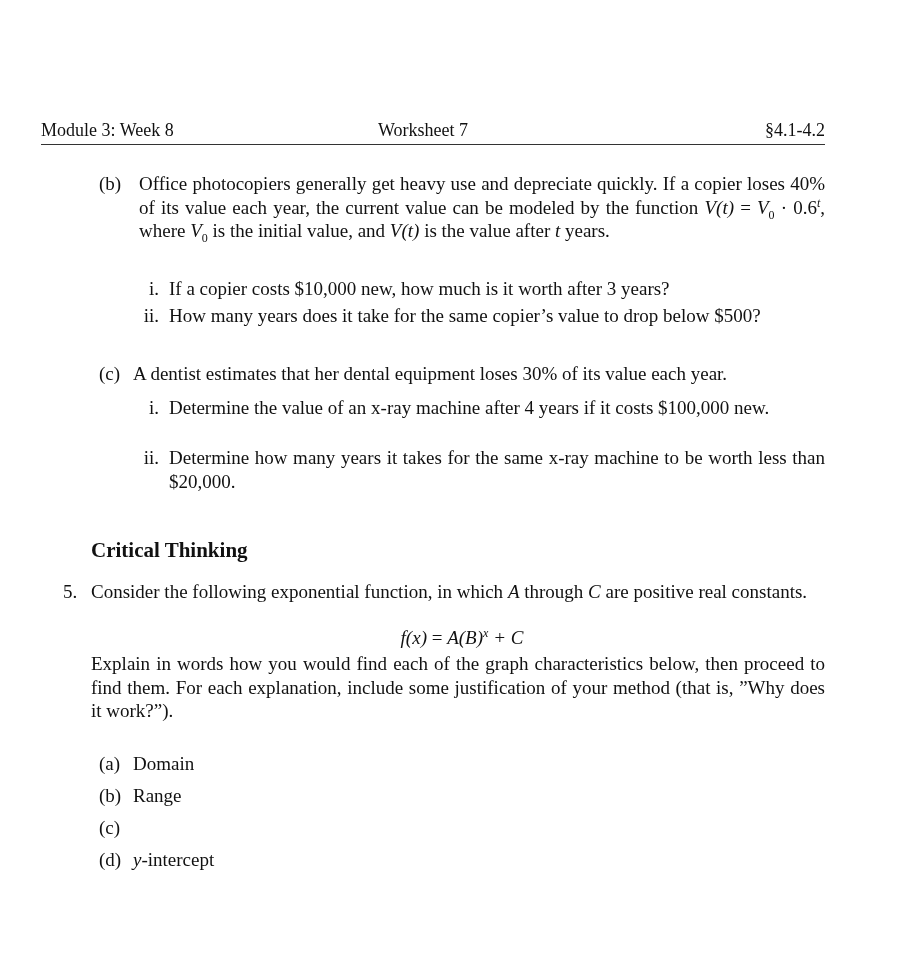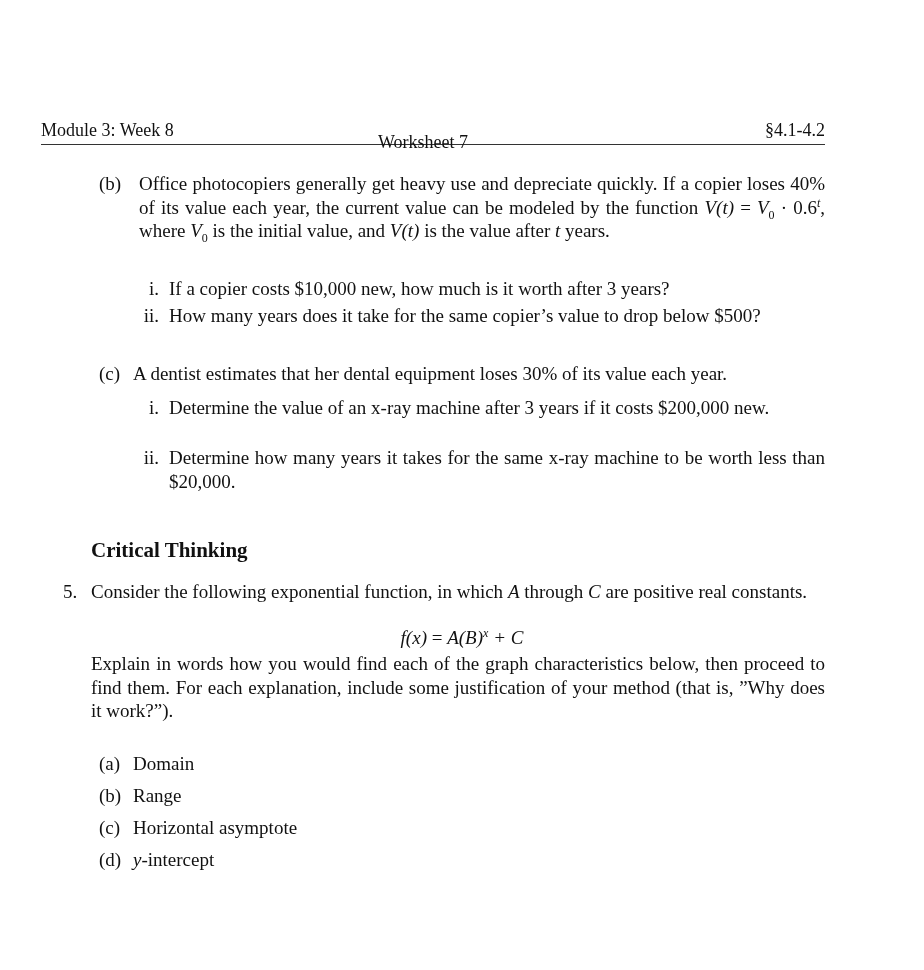--- a/index.html
+++ b/index.html
@@ -8,21 +8,21 @@
     font-family: "Liberation Serif", "DejaVu Serif", serif;
     color: #111111;
   }
   .header {
     position: absolute; left: 41px; top: 120px; width: 784px; height: 24px;
     border-bottom: 1.5px solid #333;
     font-size: 18px;
   }
   .header span { position: absolute; top: 0; }
   .h-left { left: 0; }
-  .h-center { left: 337px; margin-top: 12px; }
+  .h-center { left: 337px; }
   .h-right { right: 0; }
 
   .block { position: absolute; font-size: 19px; line-height: 23.5px; }
   .just { text-align: justify; text-align-last: left; }
   .lbl { position: absolute; }
   .it { font-style: italic; }
   sub, sup { font-size: 12px; line-height: 0; }
 
   #partb { left: 99px; top: 172px; width: 726px; }
   #partb .lbl { left: 0; top: 0; }
@@ -84,21 +84,21 @@
   <div class="body just">How many years does it take for the same copier’s value to drop below $500?</div>
 </div>
 
 <div class="block" id="partc">
   <span class="lbl">(c)</span>
   <div class="body">A dentist estimates that her dental equipment loses 30% of its value each year.</div>
 </div>
 
 <div class="block sub" id="c-i">
   <span class="lbl">i.</span>
-  <div class="body just">Determine the value of an x-ray machine after 3 years if it costs $200,000 new.</div>
+  <div class="body just">Determine the value of an x-ray machine after 4 years if it costs $100,000 new.</div>
 </div>
 <div class="block sub" id="c-ii">
   <span class="lbl">ii.</span>
   <div class="body just">Determine how many years it takes for the same x-ray machine to be worth less than $20,000.</div>
 </div>
 
 <div class="block" id="ct-heading">Critical Thinking</div>
 
 <div class="block" id="q5">
   <span class="lbl">5.</span>
@@ -114,18 +114,17 @@
 <div class="chars" id="ch-a">
   <span class="lbl">(a)</span>
   <div class="body">Domain</div>
 </div>
 <div class="chars" id="ch-b">
   <span class="lbl">(b)</span>
   <div class="body">Range</div>
 </div>
 <div class="chars" id="ch-c">
   <span class="lbl">(c)</span>
-  <div class="body">Horizontal asymptote</div>
 </div>
 <div class="chars" id="ch-d">
   <span class="lbl">(d)</span>
   <div class="body"><span class="it">y</span><span>-intercept</span></div>
 </div>
 
 </body></html>

